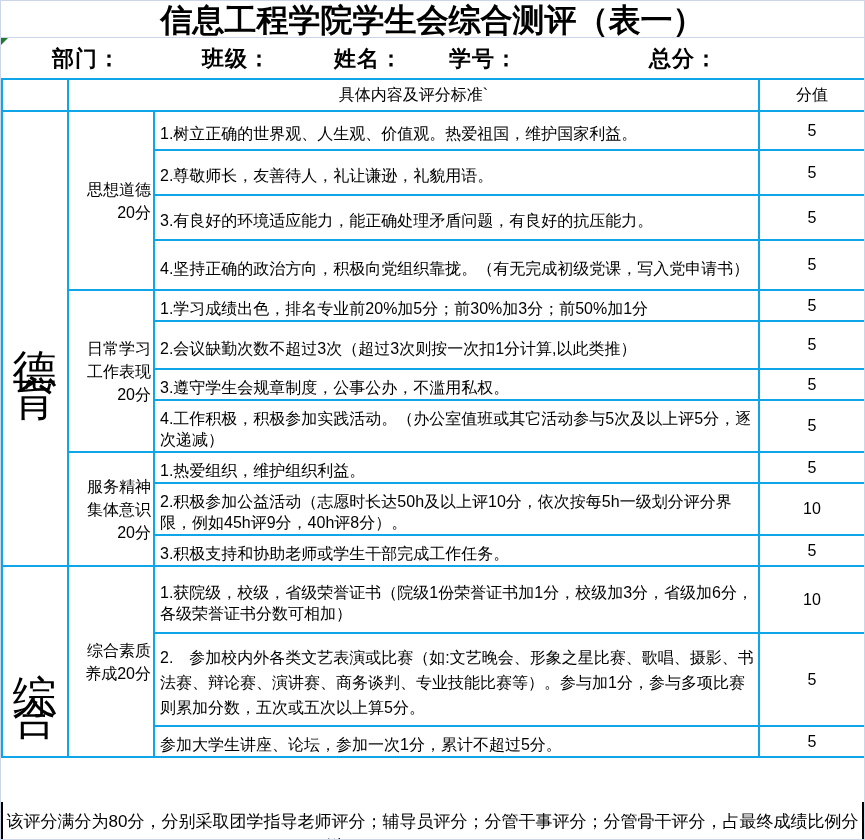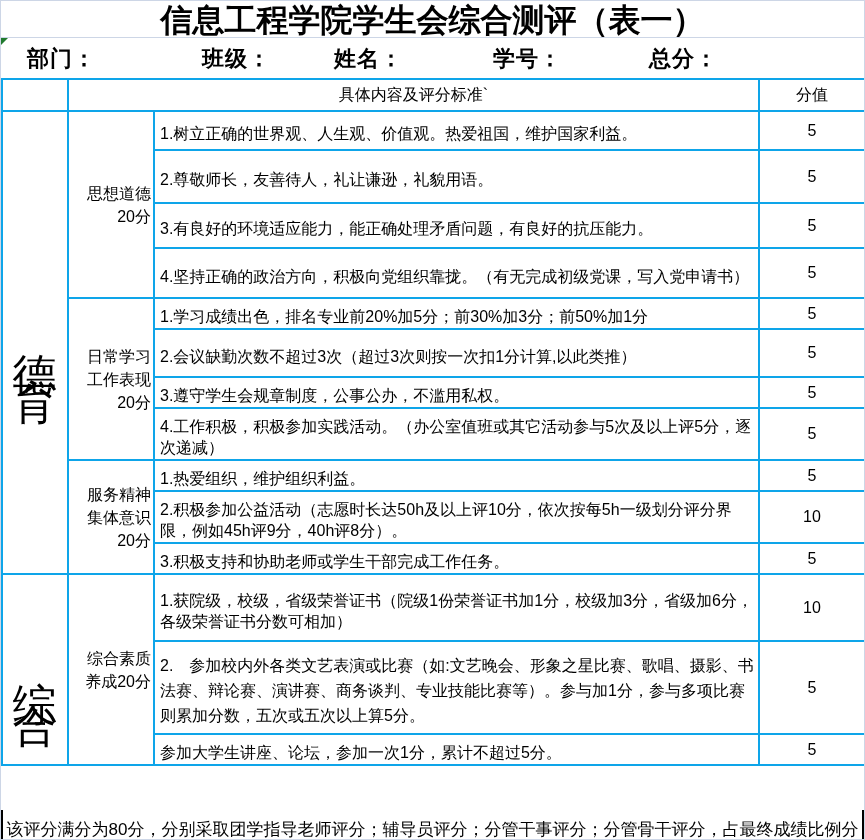--- a/index.html
+++ b/index.html
@@ -46,38 +46,38 @@
   td.content.tall { line-height:25px; }
   td.scorecell { text-align:center; vertical-align:middle; font-size:16px; }
   td.hdrcell { text-align:center; vertical-align:middle; font-size:16px; }
   td.emptycell { }
   .footer {
     height:60px; border-left:2px solid #000; border-right:2px solid #000;
     border-bottom:1px solid #cdd6e6; text-align:center;
     font-size:17px; line-height:25px; padding-top:7px;margin-top:44px;
   }
   
-  tr.h-hdr{height:32px} tr.h-r1{height:39px} tr.h-r2{height:53px} tr.h-r3{height:45px}
+  tr.h-hdr{height:32px} tr.h-r1{height:39px} tr.h-r2{height:45px} tr.h-r3{height:45px}
   tr.h-r4{height:50px} tr.h-r5{height:30px} tr.h-r6{height:48px} tr.h-r7{height:23px}
   tr.h-r8{height:49px} tr.h-r9{height:25px} tr.h-r10{height:41px} tr.h-r11{height:24px}
   tr.h-r12{height:67px} tr.h-r13{height:93px} tr.h-r14{height:27px}
 </style>
 </head>
 <body>
 
 <div class="sheet">
 
   <div class="title2">信息工程学院学生会综合测评（表一）</div>
 
   <div class="info-row">
     <span class="green-tri"></span>
-    <span class="info-label" style="left:26px">部门：</span>
+    <span class="info-label" style="left:51px">部门：</span>
     <span class="info-label" style="left:201px">班级：</span>
     <span class="info-label" style="left:333px">姓名：</span>
-    <span class="info-label" style="left:492px">学号：</span>
+    <span class="info-label" style="left:448px">学号：</span>
     <span class="info-label" style="left:648px">总分：</span>
   </div>
 
   <table class="eval">
     <colgroup>
       <col style="width:66px">
         <col style="width:86px">
         <col style="width:605px">
         <col style="width:106px">
     </colgroup>

